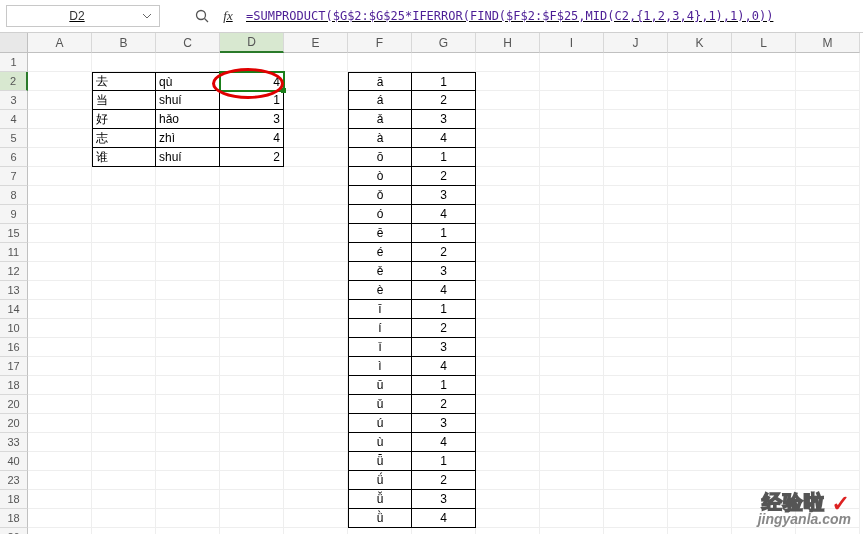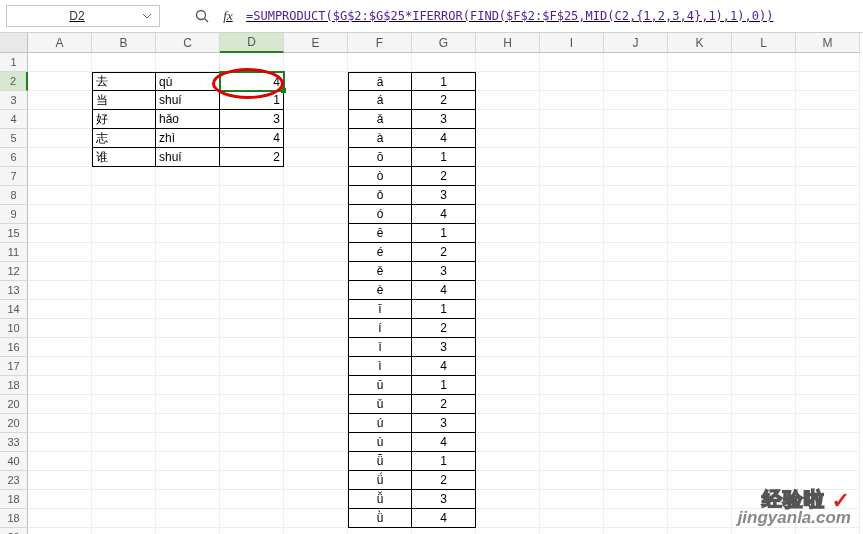--- a/index.html
+++ b/index.html
@@ -34,21 +34,21 @@
   .cell.cjk{font-family:"Microsoft YaHei","SimSun",sans-serif;}
   
   .sel-cell{position:absolute;border:2px solid #1a7f1a;box-sizing:border-box;pointer-events:none;}
   .sel-cell::after{content:"";position:absolute;right:-3px;bottom:-3px;width:5px;height:5px;background:#1a7f1a;}
   
   .red-circle{position:absolute;border:3px solid #e00000;border-radius:50%;pointer-events:none;}
   
   .wm{position:absolute;right:12px;bottom:8px;text-align:right;font-family:"Microsoft YaHei",sans-serif;line-height:1;}
   .wm .line1{font-size:20px;font-weight:800;color:#fff;-webkit-text-stroke:1.5px #555;letter-spacing:1px;}
   .wm .check{color:#d22;font-size:22px;font-weight:900;-webkit-text-stroke:0;display:inline-block;transform:translateY(2px);}
-  .wm .line2{font-size:17px;font-style:italic;color:#888;font-weight:600;margin-top:-1px;}
+  .wm .line2{font-size:14px;font-style:italic;color:#888;font-weight:600;margin-top:-1px;}
 </style>
 </head>
 <body>
 
 <div class="container">
 
   <div class="fbar">
     <div class="namebox">
       <span class="txt">D2</span>
       <span class="dd">

